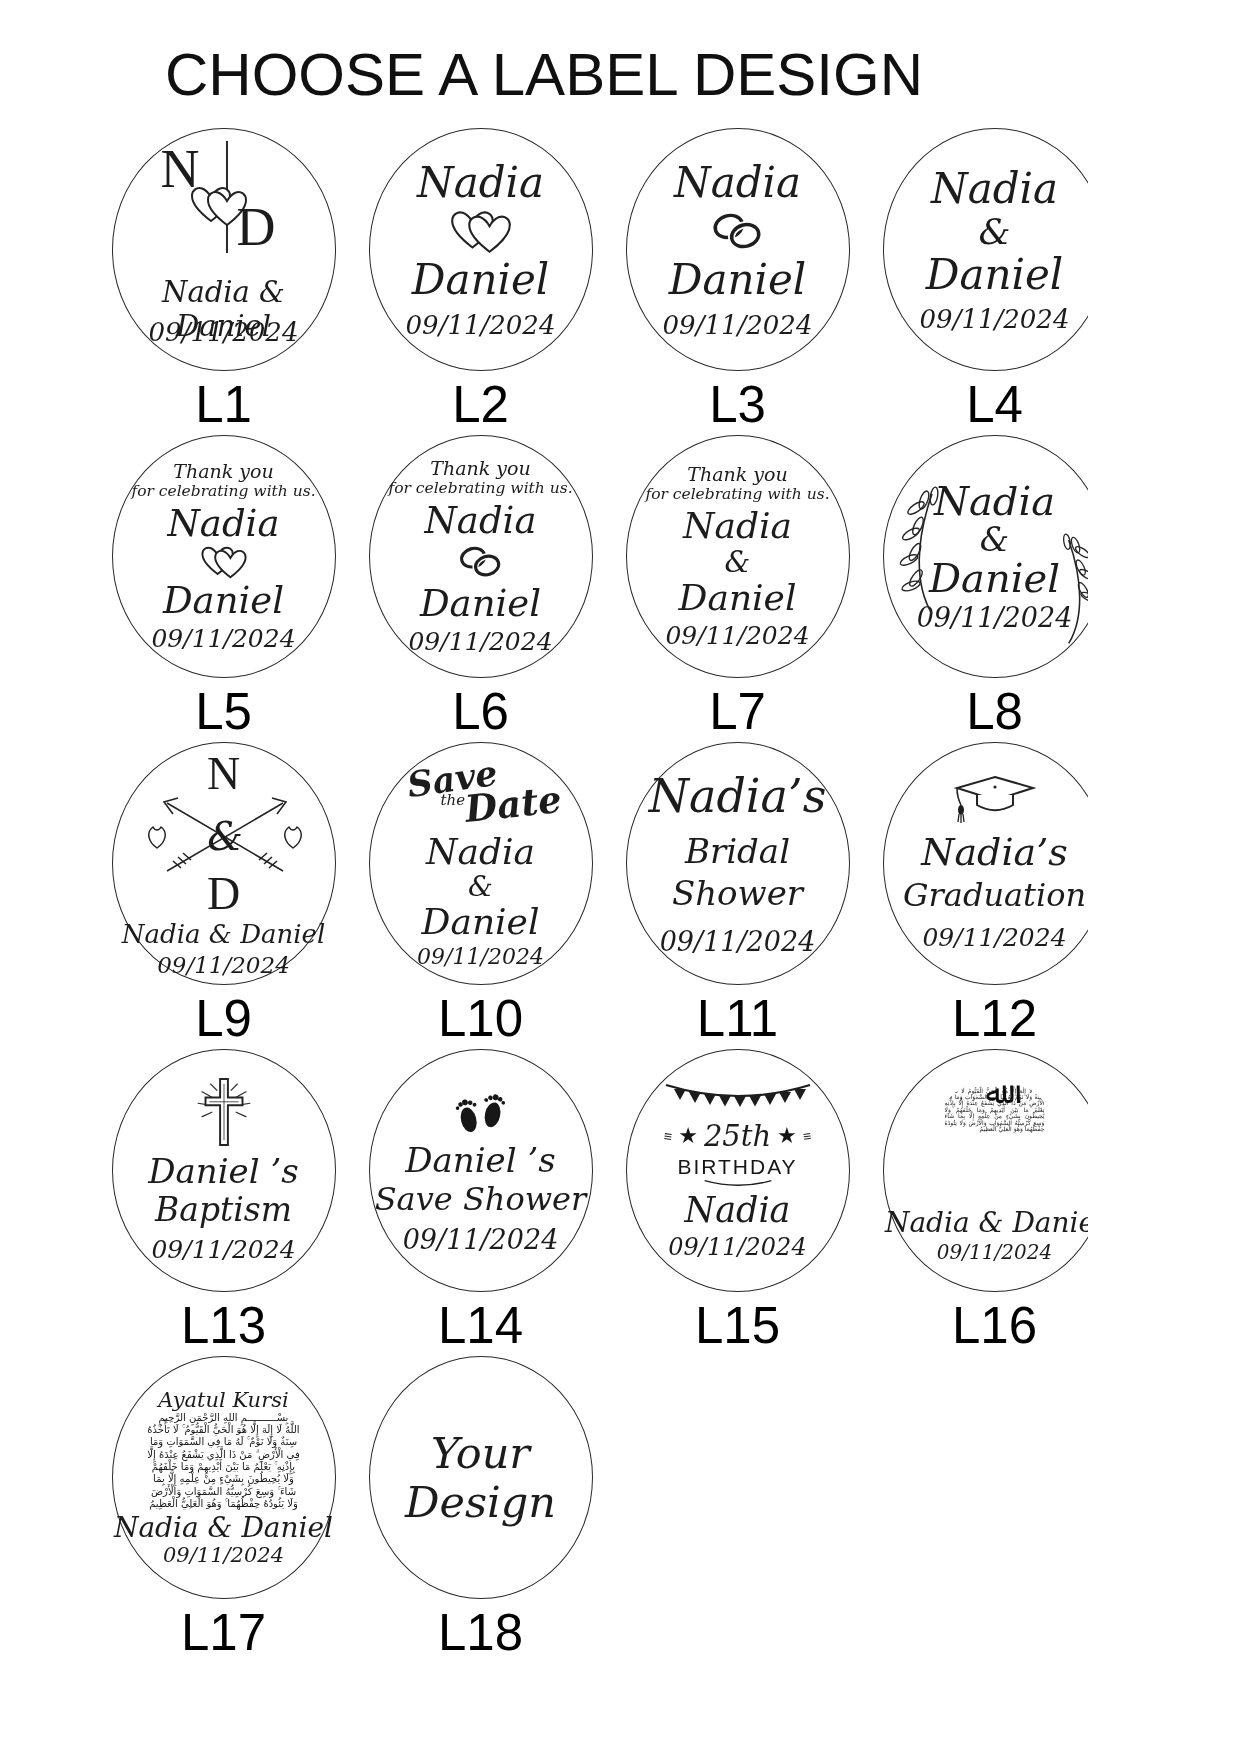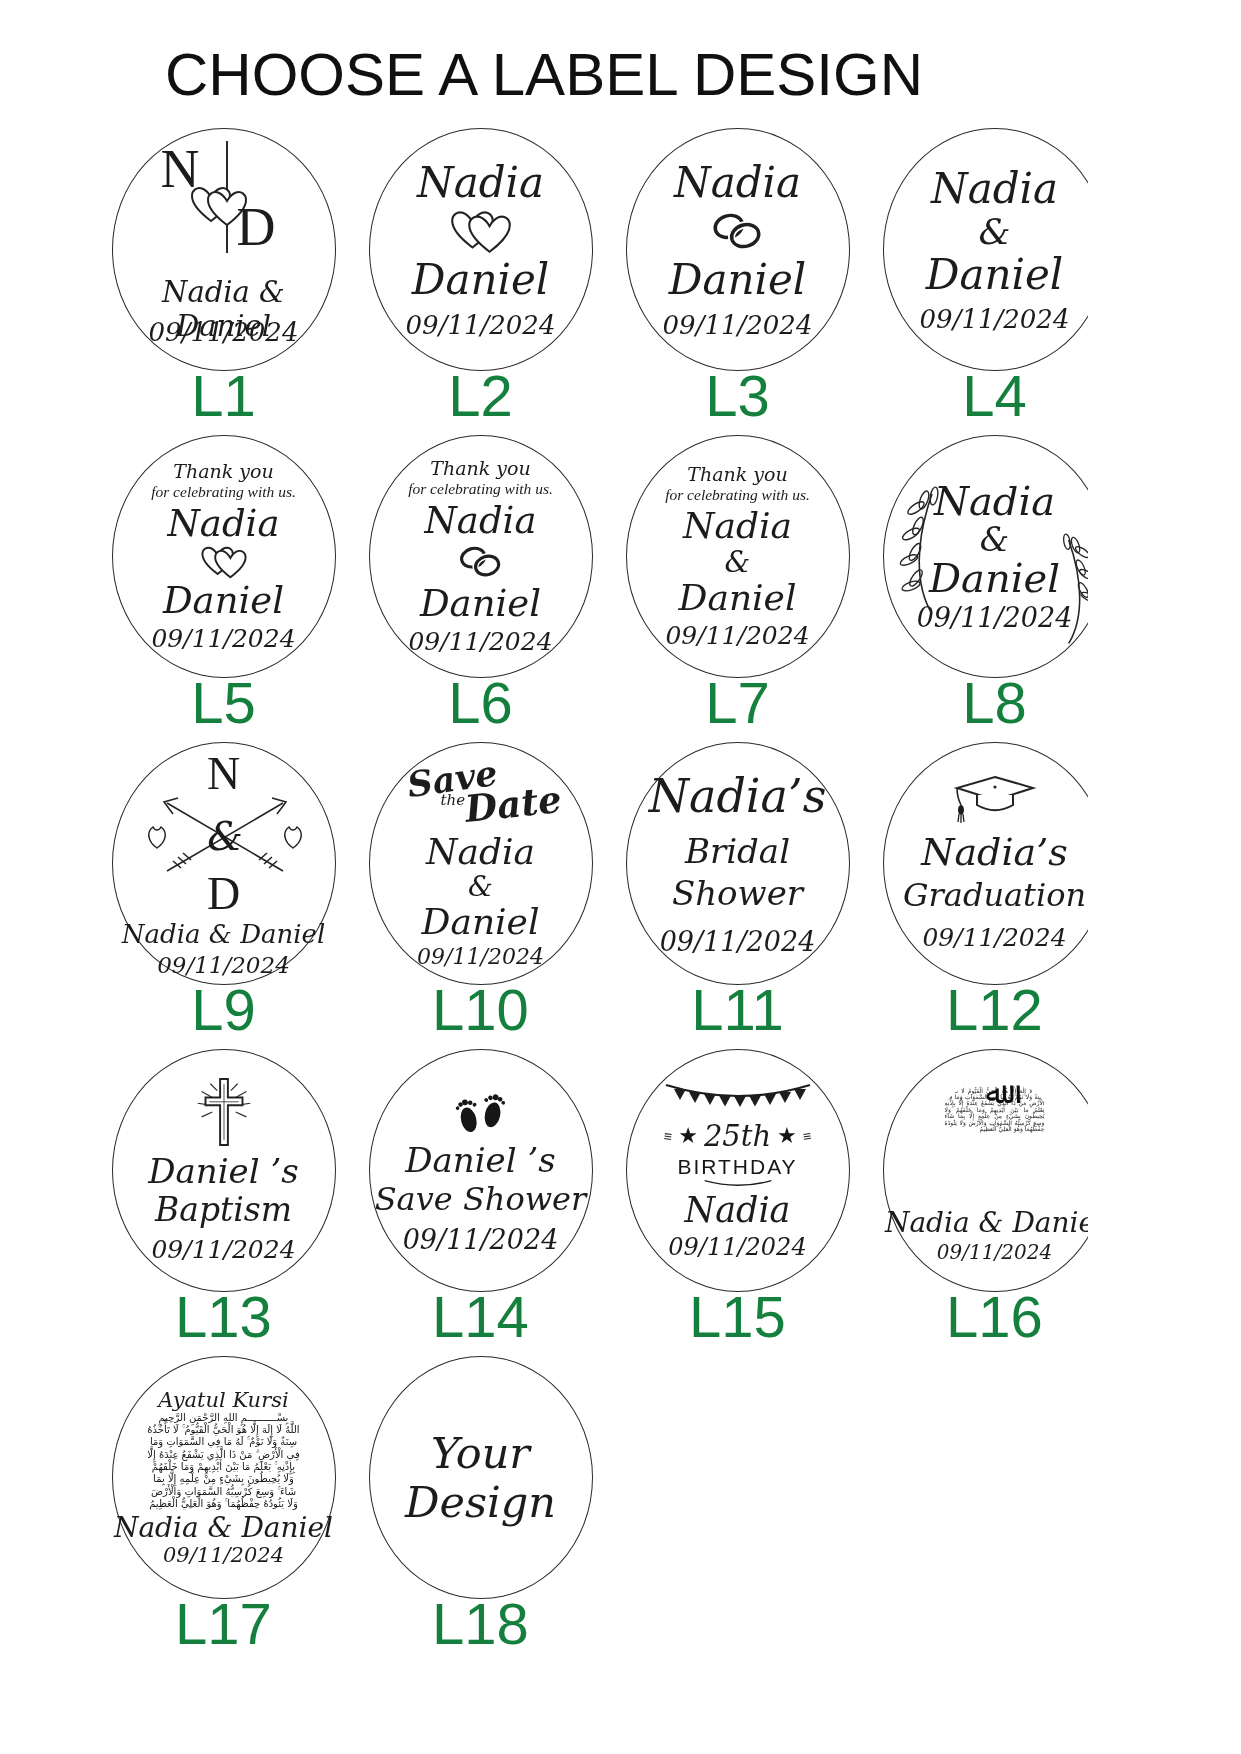--- a/index.html
+++ b/index.html
@@ -5,25 +5,25 @@
   html,body{margin:0;padding:0;background:#fff;}
   .page{position:relative;width:1088px;height:1754px;background:#fff;color:#1c1c1c;
         font-family:"Liberation Sans",sans-serif;overflow:hidden;}
   .title{padding-top:44px;text-align:center;font-size:60px;line-height:62px;color:#101010;}
   .grid{margin-top:22px;padding-left:95px;display:grid;grid-template-columns:repeat(4,257px);}
   .cell{height:307px;display:flex;flex-direction:column;align-items:center;}
   .circle{position:relative;width:224px;height:243px;border:1.5px solid #2a2a2a;border-radius:50%;
           background:#fff;flex:none;box-sizing:border-box;}
   .flex{display:flex;flex-direction:column;align-items:center;justify-content:center;
         text-align:center;height:100%;width:100%;}
-  .caption{font-size:58px;line-height:50px;color:#15803d;}
+  .caption{margin-top:9px;font-size:51px;line-height:50px;color:#000000;}
   .script{font-family:"DejaVu Serif",serif;font-style:italic;}
   .mono{font-family:"Liberation Serif",serif;}
   .thanks-top{font-size:19px;line-height:22px;}
-  .thanks{font-size:15.5px;line-height:19px;font-family:Liberation Serif, serif;}
+  .thanks{font-size:15.5px;line-height:19px;}
   .abs{position:absolute;}
   .ctr{left:0;right:0;text-align:center;}
   .med{position:relative;width:124px;height:124px;border-radius:50%;overflow:hidden;flex:none;}
   .med-text{position:absolute;inset:0;padding:10px 12px;font-size:6px;line-height:6.4px;direction:rtl;
             text-align:justify;color:#1a1a1a;font-family:"DejaVu Sans",sans-serif;}
   .med-allah{position:absolute;top:-2px;left:0;right:0;text-align:center;font-size:30px;line-height:34px;
              color:#0e0e0e;font-family:"DejaVu Sans",sans-serif;z-index:2;}
   .arabic{direction:rtl;font-family:"DejaVu Sans",sans-serif;font-size:10px;line-height:12.3px;
           width:206px;text-align:center;color:#161616;}
   svg text{font-family:"DejaVu Serif",serif;font-style:italic;fill:#1c1c1c;}

